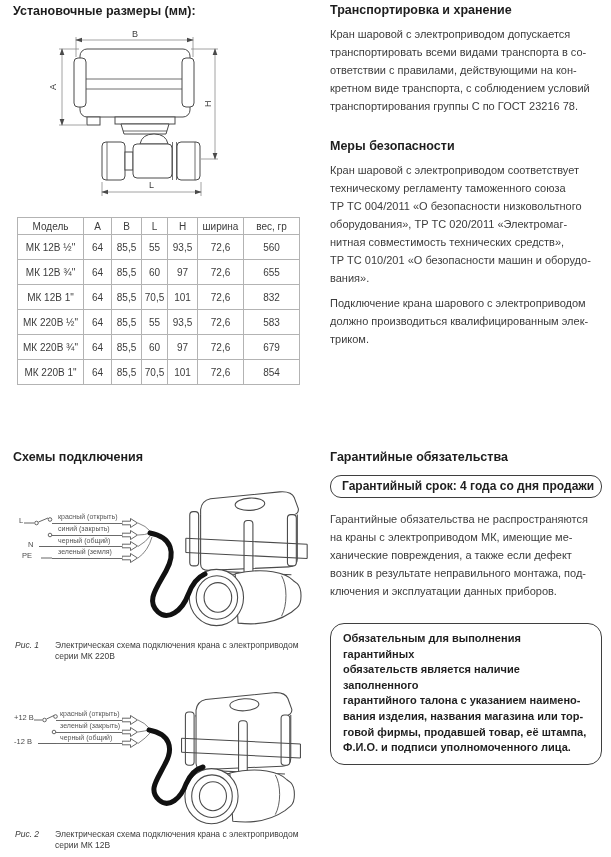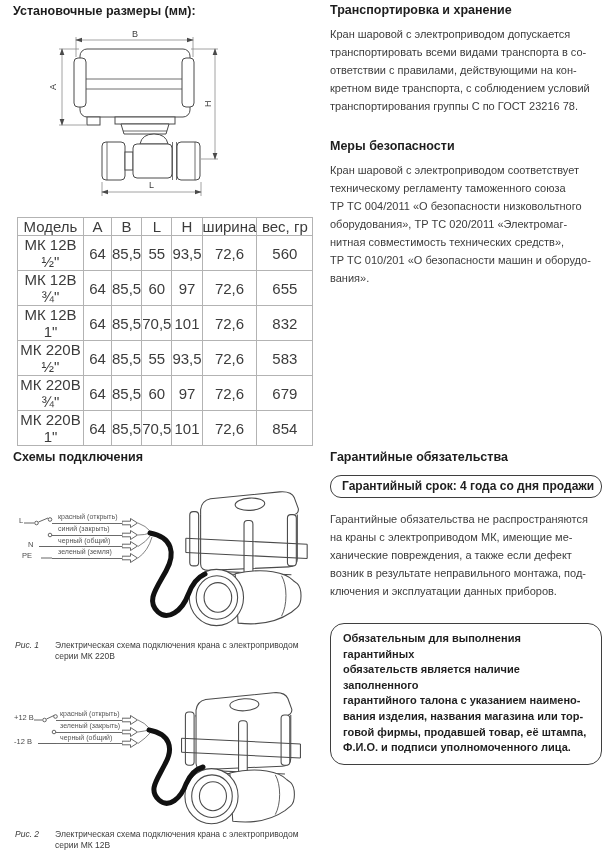--- a/index.html
+++ b/index.html
@@ -19,21 +19,21 @@
     font-size:11px; line-height:18px; color:#3c3c3c;
     white-space:pre-line; margin-bottom:6.5px;
   }
   
   #dims-heading { left:13px; top:4px; }
   #dim-drawing  { left:15px; top:27px; }
   
   #dims-table { left:17px; top:217px; border-collapse:collapse; table-layout:fixed; }
   #dims-table th, #dims-table td {
     border:1px solid #b3b3b3; font-weight:normal; text-align:center;
-    font-size:15px; color:#3c3c3c; padding:0;
+    font-size:10px; color:#3c3c3c; padding:0;
   }
   #dims-table th { height:17px; }
   #dims-table td { height:25px; }
   
   .fig { overflow:visible; }
   .fig svg.overlay { position:absolute; left:0; top:0; overflow:visible; }
   .wire { position:absolute; left:0; height:12px; width:130px; }
   .wire .wlabel {
     position:absolute; top:-1px; font-size:7px; color:#565656; white-space:nowrap;
   }
@@ -365,20 +365,23 @@
 кретном виде транспорта, с соблюдением условий
 транспортирования группы С по ГОСТ 23216 78.</p>
   <div class="h1" id="safety-heading">Меры безопасности</div>
   <p class="para">Кран шаровой с электроприводом соответствует
 техническому регламенту таможенного союза
 ТР ТС 004/2011 «О безопасности низковольтного
 оборудования», ТР ТС 020/2011 «Электромаг-
 нитная совместимость технических средств»,
 ТР ТС 010/201 «О безопасности машин и оборудо-
 вания».</p>
+  <p class="para">Подключение крана шарового с электроприводом
+должно производиться квалифицированным элек-
+триком.</p>
 </div>
 
 <div class="abs" id="right-bottom">
   <div class="h1">Гарантийные обязательства</div>
   <div class="term-box">Гарантийный срок: 4 года со дня продажи</div>
   <p class="para" id="warranty-para">Гарантийные обязательства не распространяются
 на краны с электроприводом МК, имеющие ме-
 ханические повреждения, а также если дефект
 возник в результате неправильного монтажа, под-
 ключения и эксплуатации данных приборов.</p>

